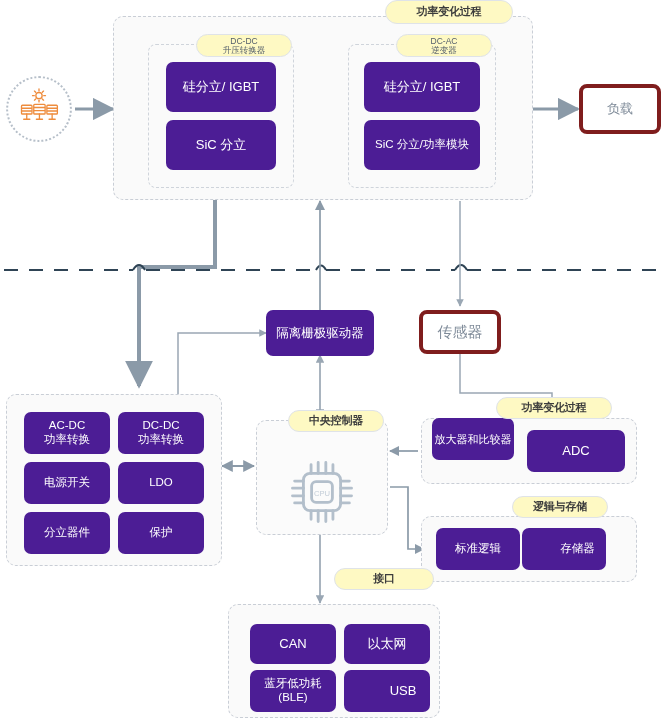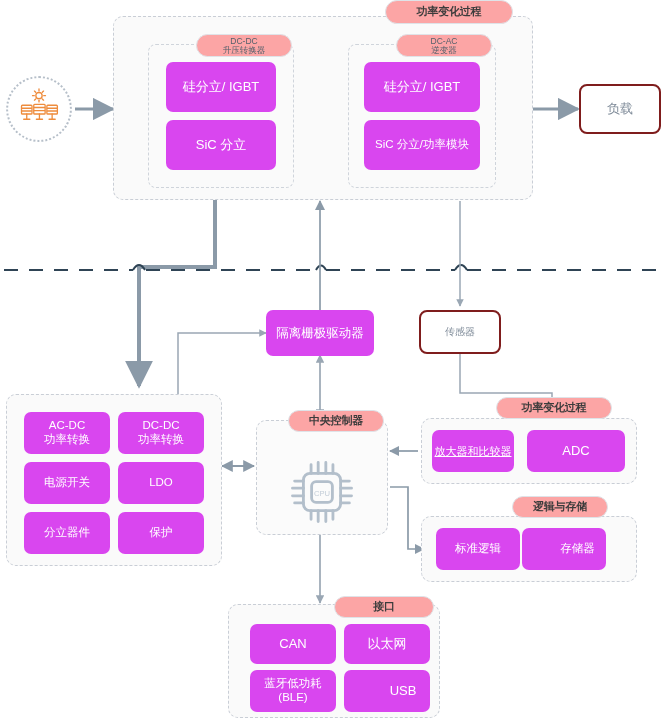--- a/index.html
+++ b/index.html
@@ -30,61 +30,61 @@
     position:absolute;
     border:1px dashed #cfd4db;
     border-radius:8px;
     background:transparent;
     box-sizing:border-box;
   }
 
   
   .pill{
     position:absolute;
-    background:#fca5a5;
+    background:#fef9c3;
     border:1px solid #dfe3e8;
     border-radius:13px;
     color:#3c3c3c;
     font-size:11px;
     font-weight:bold;
     line-height:1.05;
     display:flex;
     align-items:center;
     justify-content:center;
     text-align:center;
     box-sizing:border-box;
     z-index:6;
     white-space:pre-line;
     letter-spacing:-0.2px;
   }
   .pill.small{font-size:8.5px;font-weight:normal;color:#55606b;letter-spacing:0;}
 
   
   .obox{
     position:absolute;
-    background:#d946ef;
+    background:#4c1d95;
     border-radius:7px;
     color:#ffffff;
     font-size:13px;
     display:flex;
     align-items:center;
     justify-content:center;
     text-align:center;
     line-height:1.18;
     box-sizing:border-box;
     white-space:pre-line;
     z-index:4;
   }
   .obox.sm{font-size:11.5px;}
 
   
   .lbox{
     position:absolute;
     background:#ffffff;
-    border:2px solid #7f1d1d;
+    border:4px solid #7f1d1d;
     border-radius:8px;
     color:#7f8b99;
     font-size:13px;
     display:flex;
     align-items:center;
     justify-content:center;
     text-align:center;
     box-sizing:border-box;
     z-index:4;
   }
@@ -207,21 +207,21 @@
   <div class="subgroup" style="left:348px;top:44px;width:148px;height:144px;"></div>
   <div class="pill small" style="left:396px;top:34px;width:96px;height:23px;">DC-AC
 逆变器</div>
   <div class="obox" style="left:364px;top:62px;width:116px;height:50px;">硅分立/ IGBT</div>
   <div class="obox sm" style="left:364px;top:120px;width:116px;height:50px;">SiC 分立/功率模块</div>
 
   <div class="lbox" style="left:579px;top:84px;width:82px;height:50px;">负载</div>
 
   <div class="obox" style="left:266px;top:310px;width:108px;height:46px;font-size:12.5px;">隔离栅极驱动器</div>
 
-  <div class="lbox" style="left:419px;top:310px;width:82px;height:44px;font-size:10px;">传感器</div>
+  <div class="lbox" style="left:419px;top:310px;width:82px;height:44px;font-size:15px;">传感器</div>
 
   <div class="group" style="left:6px;top:394px;width:216px;height:172px;"></div>
   <div class="obox sm" style="left:24px;top:412px;width:86px;height:42px;">AC-DC
 功率转换</div>
   <div class="obox sm" style="left:118px;top:412px;width:86px;height:42px;">DC-DC
 功率转换</div>
   <div class="obox sm" style="left:24px;top:462px;width:86px;height:42px;">电源开关</div>
   <div class="obox sm" style="left:24px;top:512px;width:86px;height:42px;">分立器件</div>
   <div class="obox sm" style="left:118px;top:462px;width:86px;height:42px;">LDO</div>
   <div class="obox sm" style="left:118px;top:512px;width:86px;height:42px;">保护</div>
@@ -241,29 +241,29 @@
         <path d="M15,22 L7,22 M15,28.5 L5,28.5 M15,35.5 L5,35.5 M15,42 L7,42"></path>
 
         <path d="M49,22 L57,22 M49,28.5 L59,28.5 M49,35.5 L59,35.5 M49,42 L57,42"></path>
       </g>
       <text x="32" y="35.5" text-anchor="middle" font-family="Liberation Sans, sans-serif" font-size="7" fill="#c3cdd8">CPU</text>
     </svg>
   </div>
 
   <div class="group" style="left:421px;top:418px;width:216px;height:66px;"></div>
   <div class="pill" style="left:496px;top:397px;width:116px;height:22px;">功率变化过程</div>
-  <div class="obox sm" style="left:432px;top:430px;width:82px;height:42px;font-size:11px;text-decoration:underline;">放大器和比较器</div>
+  <div class="obox sm" style="left:432px;top:418px;width:82px;height:42px;font-size:11px;">放大器和比较器</div>
   <div class="obox" style="left:527px;top:430px;width:98px;height:42px;">ADC</div>
 
   <div class="group" style="left:421px;top:516px;width:216px;height:66px;"></div>
   <div class="pill" style="left:512px;top:496px;width:96px;height:22px;">逻辑与存储</div>
   <div class="obox sm" style="left:428px;top:528px;width:84px;height:42px;margin-left:8px;">标准逻辑</div>
   <div class="obox sm" style="left:522px;top:528px;width:84px;height:42px;padding-left:27px;">存储器</div>
 
   <div class="group" style="left:228px;top:604px;width:212px;height:114px;"></div>
-  <div class="pill" style="left:334px;top:596px;width:100px;height:22px;">接口</div>
+  <div class="pill" style="left:334px;top:568px;width:100px;height:22px;">接口</div>
   <div class="obox" style="left:250px;top:624px;width:86px;height:40px;">CAN</div>
   <div class="obox" style="left:344px;top:624px;width:86px;height:40px;">以太网</div>
   <div class="obox sm" style="left:250px;top:670px;width:86px;height:42px;">蓝牙低功耗
 (BLE)</div>
   <div class="obox" style="left:344px;top:670px;width:86px;height:42px;padding-left:32px;">USB</div>
 
 </div>
 
 </body></html>

